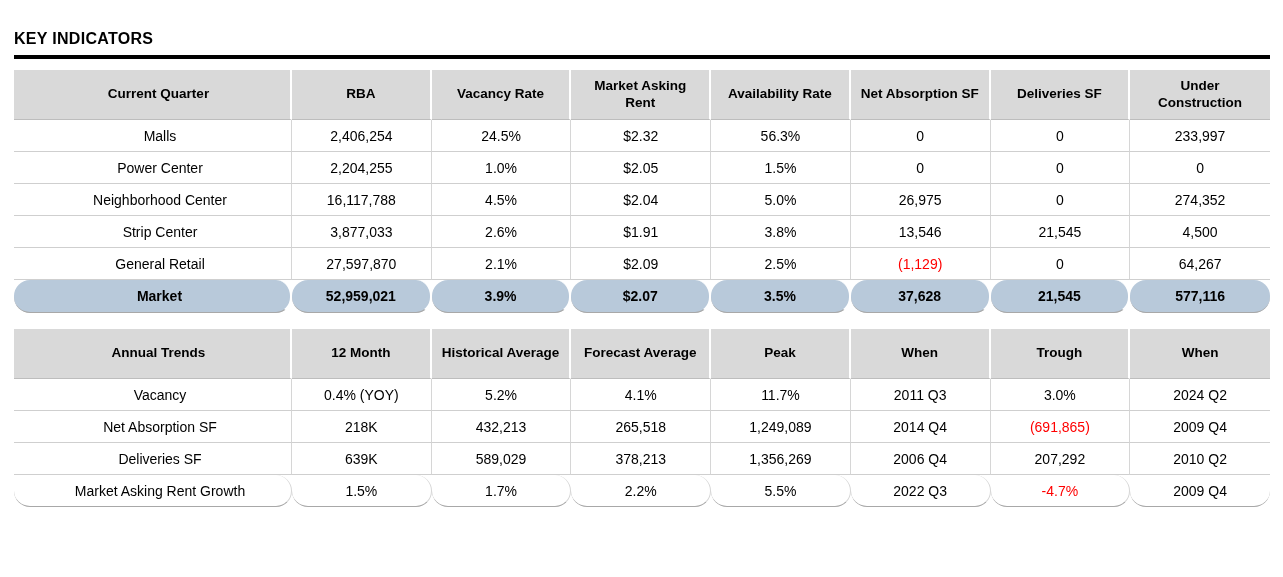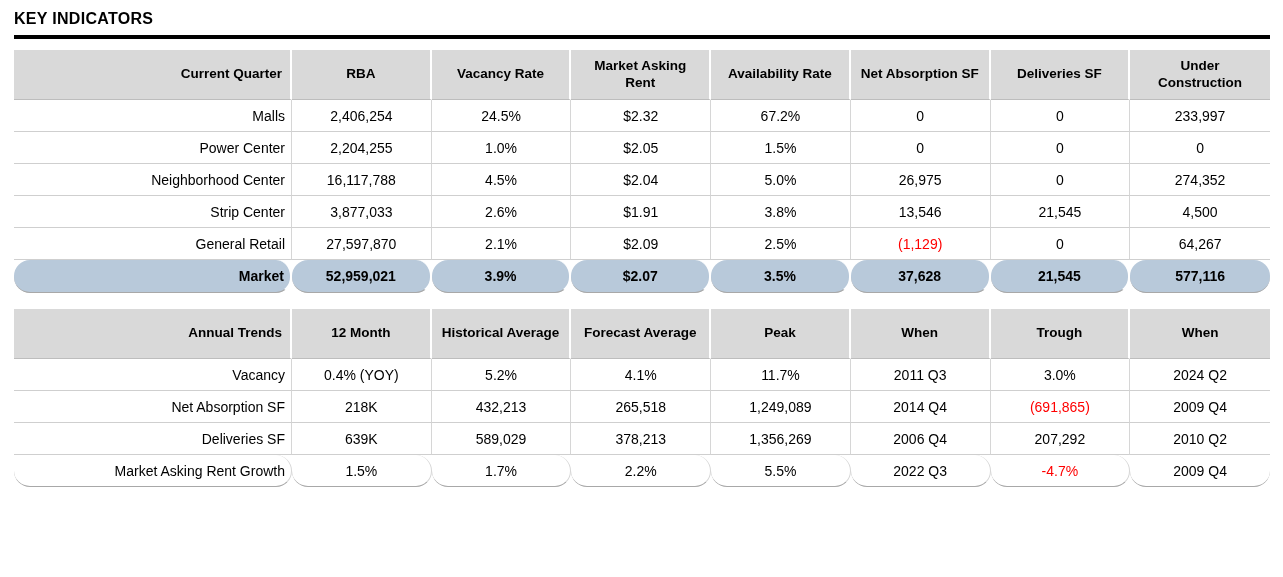--- a/index.html
+++ b/index.html
@@ -6,21 +6,21 @@
     margin: 0;
     padding: 0;
     background: #ffffff;
     font-family: "Liberation Sans", sans-serif;
     color: #000000;
   }
   .page {
     width: 1283px;
     height: 577px;
     box-sizing: border-box;
-    padding: 8px 13px 0 14px;
+    padding: 28px 13px 0 14px;
     background: #ffffff;
     overflow: hidden;
   }
   .page-title {
     font-size: 16px;
     font-weight: bold;
     letter-spacing: 0.3px;
     margin: 2px 0 7px 0;
   }
   .title-rule {
@@ -45,21 +45,21 @@
     height: 50px;
     line-height: 1.25;
     padding: 2px 8px;
     box-sizing: border-box;
     border-right: 2px solid #ffffff;
     border-bottom: 1px solid #bdbdbd;
   }
   table.kpi th:last-child { border-right: none; }
   table.kpi th.label-col,
   table.kpi td.label-col {
-    text-align: right;
+    text-align: center;
     padding-left: 21px;
   }
   table.kpi td {
     background: #ffffff;
     font-size: 14px;
     text-align: center;
     vertical-align: middle;
     height: 32px;
     padding: 0 6px;
     box-sizing: border-box;
@@ -108,21 +108,21 @@
           <th>Deliveries SF</th>
           <th>Under Construction</th>
         </tr>
     </thead>
     <tbody>
         <tr>
           <td class="label-col">Malls</td>
           <td>2,406,254</td>
           <td>24.5%</td>
           <td>$2.32</td>
-          <td>67.2%</td>
+          <td>56.3%</td>
           <td>0</td>
           <td>0</td>
           <td>233,997</td>
         </tr>
         <tr>
           <td class="label-col">Power Center</td>
           <td>2,204,255</td>
           <td>1.0%</td>
           <td>$2.05</td>
           <td>1.5%</td>

